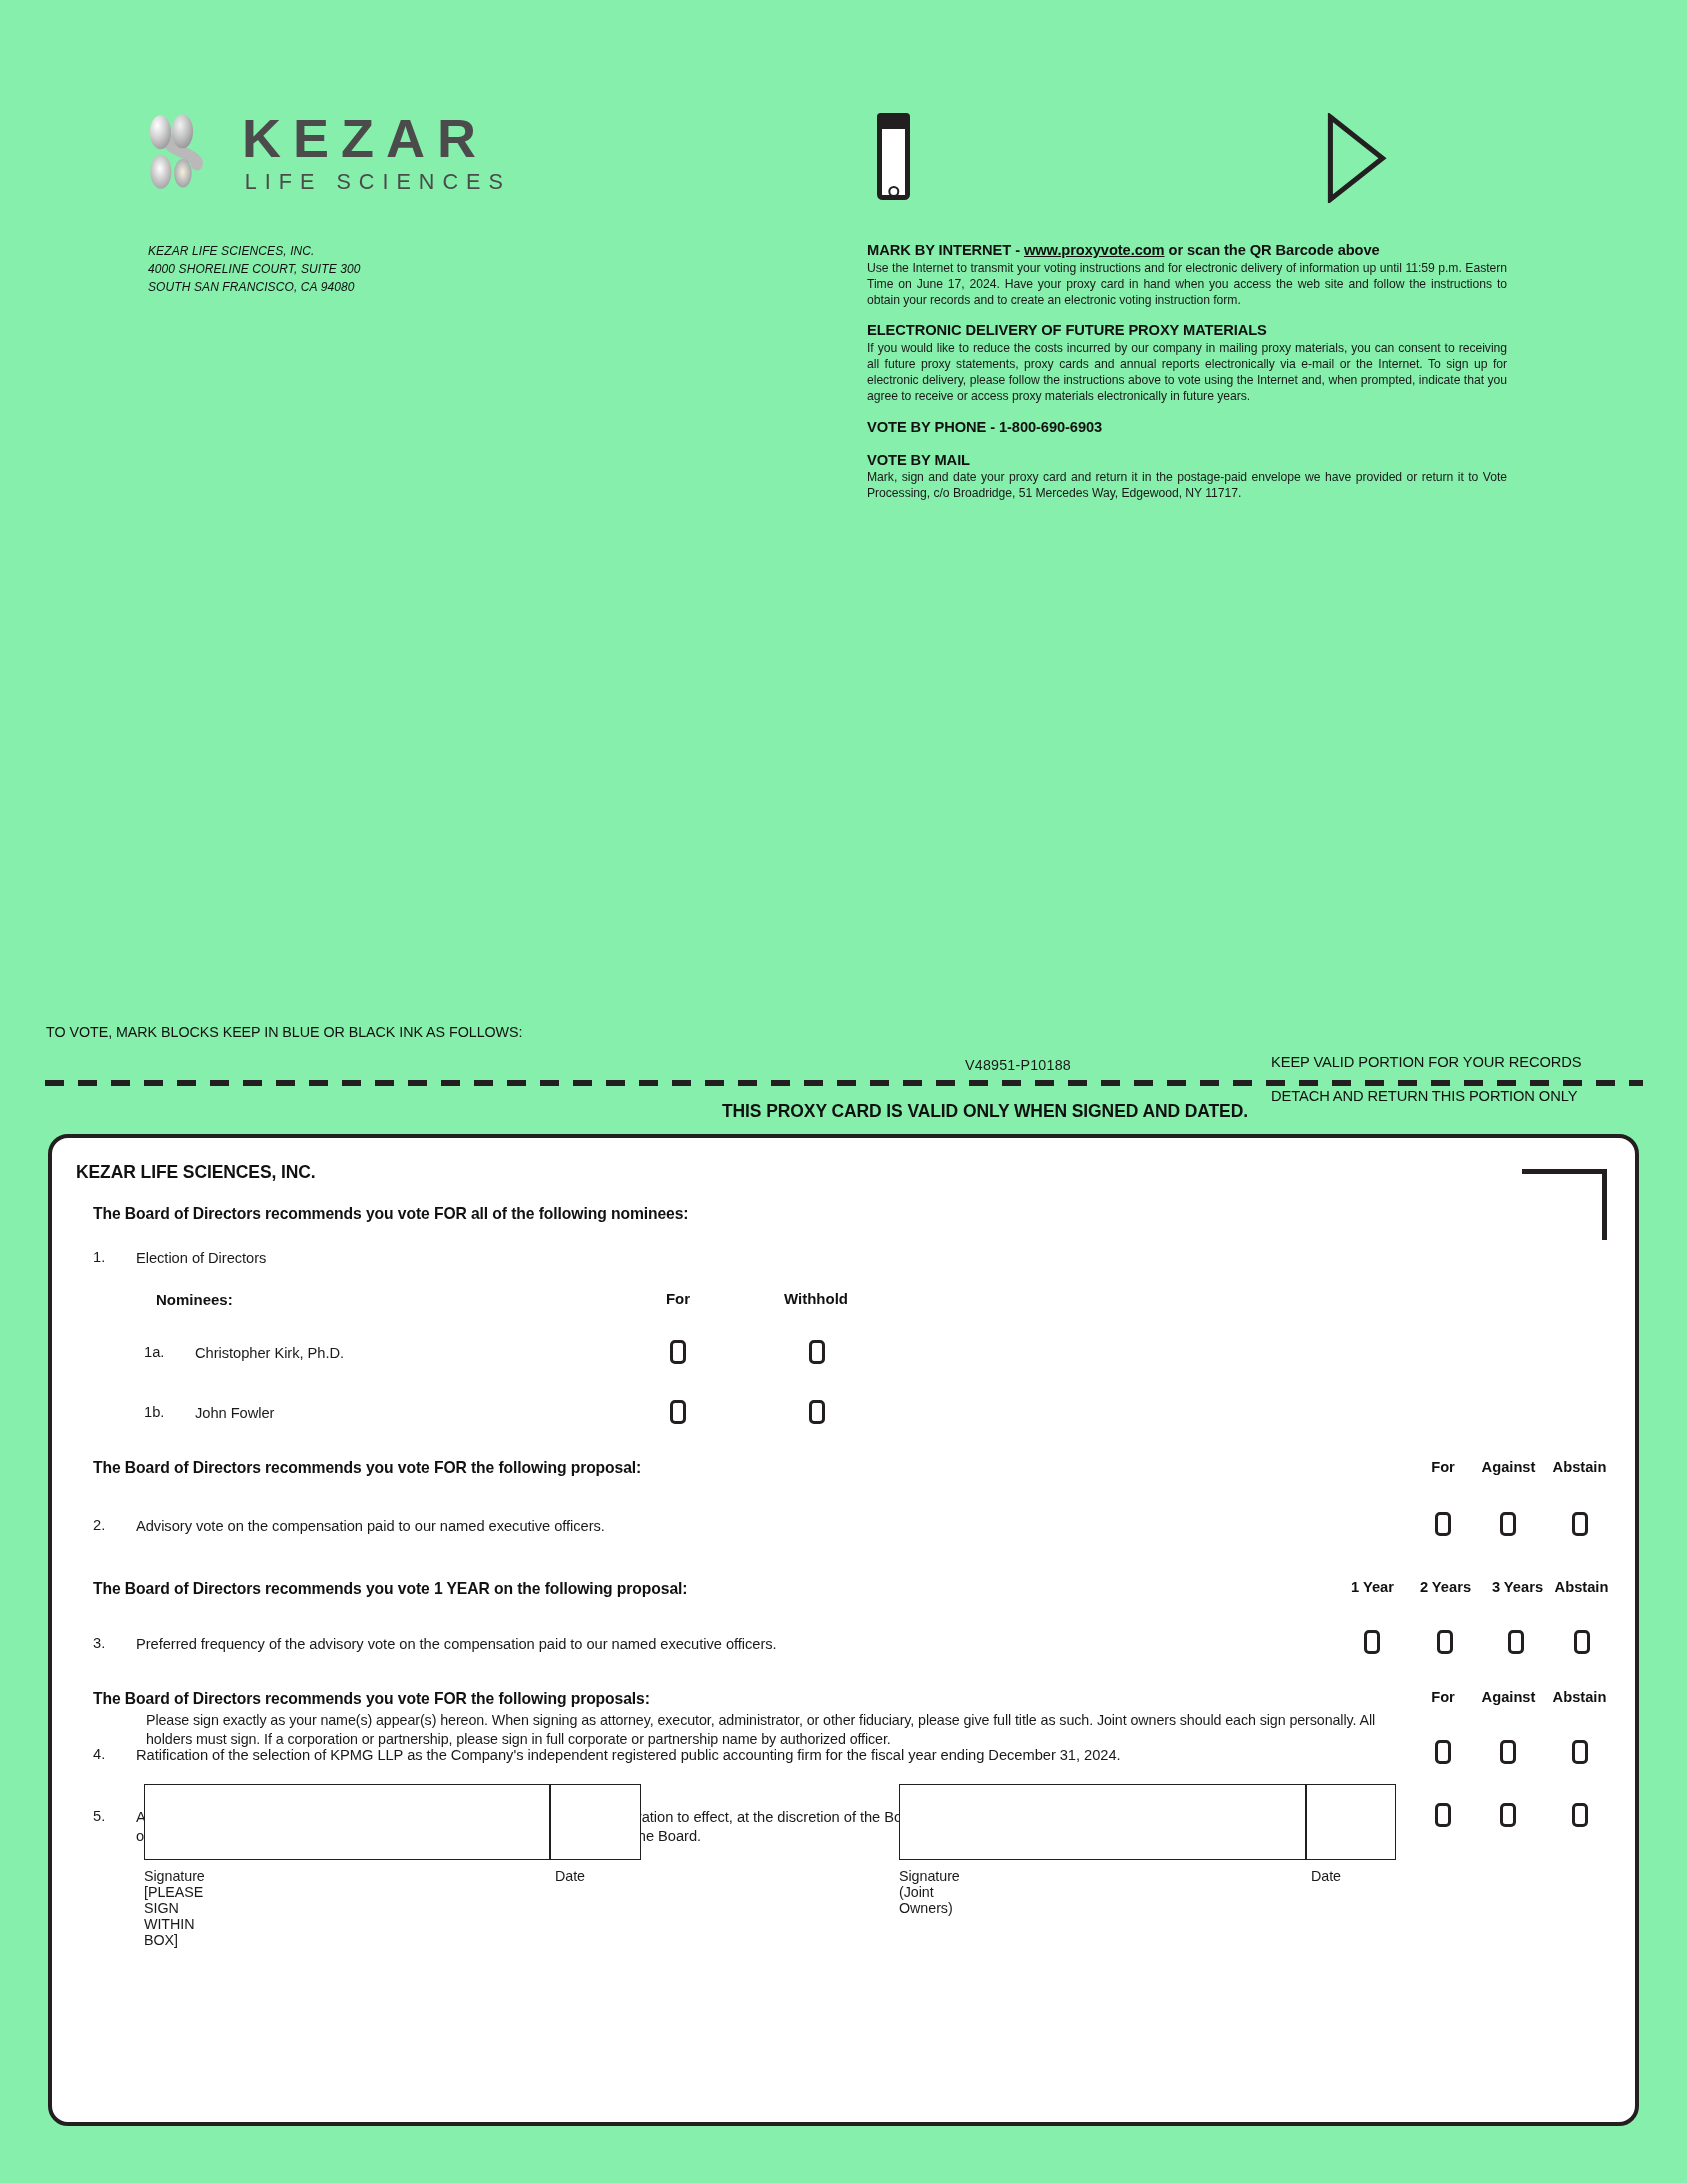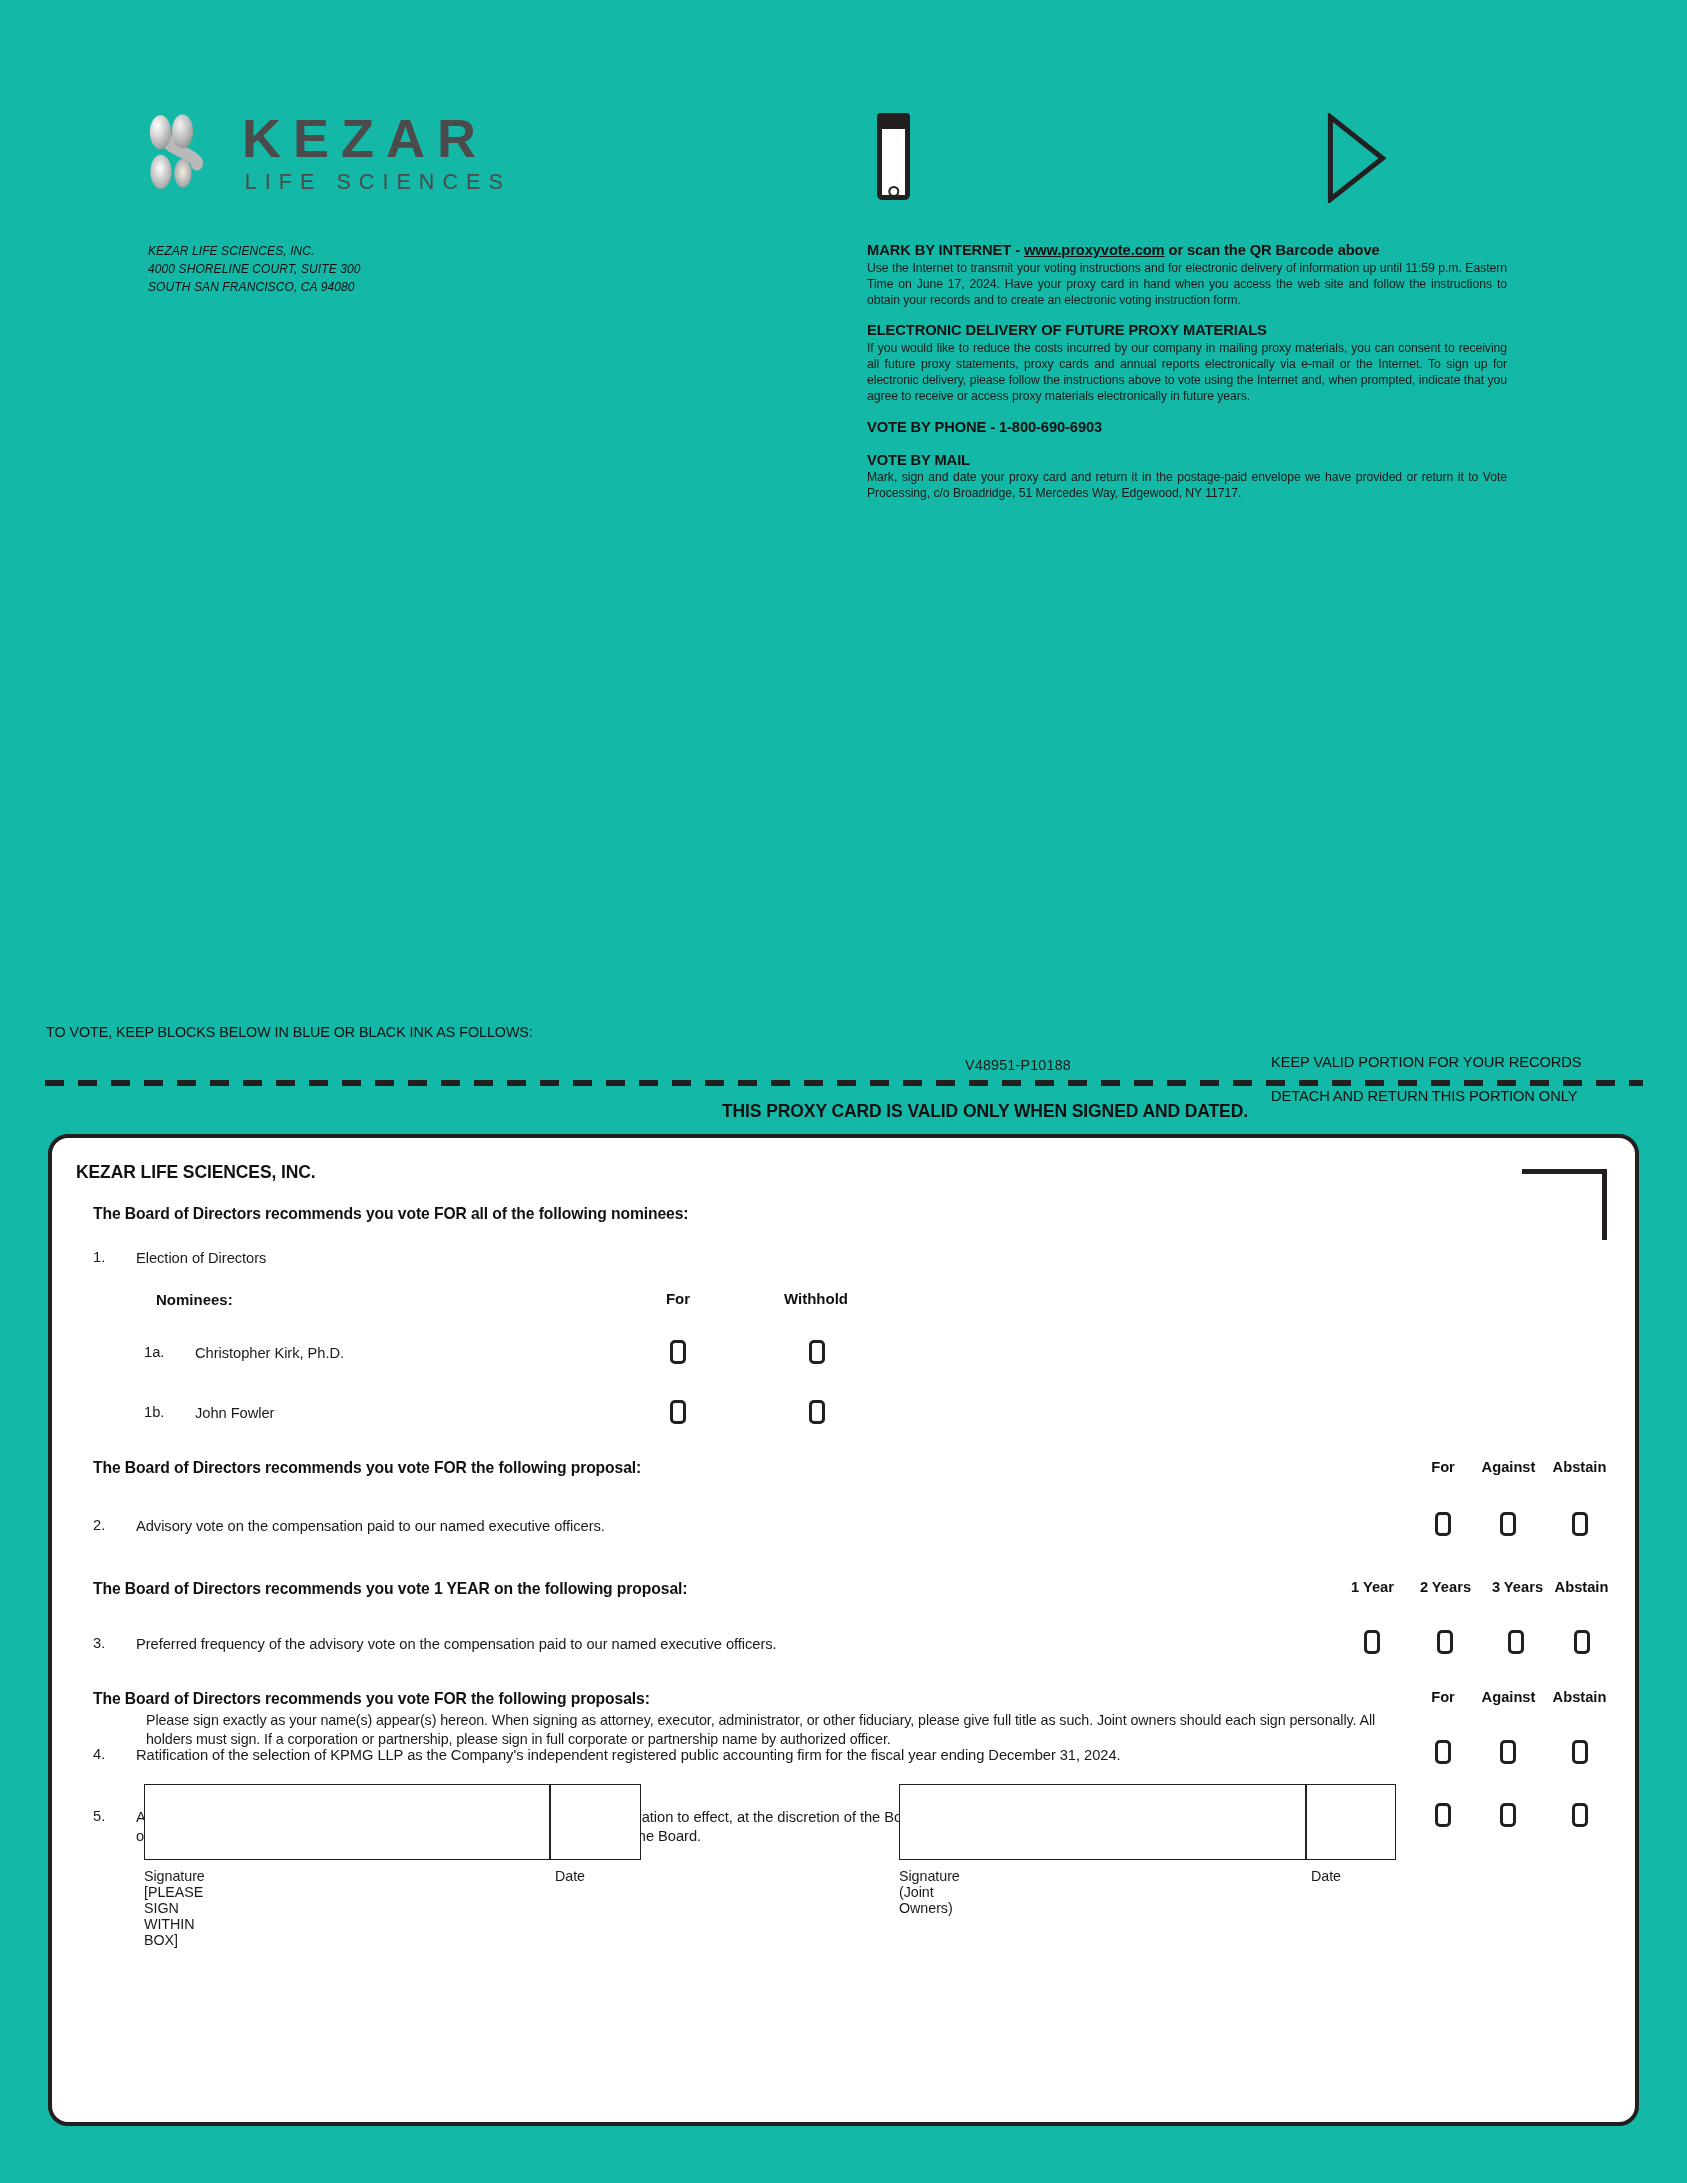--- a/index.html
+++ b/index.html
@@ -8,21 +8,21 @@
     background: #ffffff;
   }
   body {
     font-family: "Liberation Sans", sans-serif;
     color: #1a1a1a;
   }
   #page {
     position: relative;
     width: 1687px;
     height: 2183px;
-    background: #14b8a6;
+    background: #86efac;
     overflow: hidden;
   }
 
   
   #logo-block {
     position: absolute;
     left: 146px;
     top: 111px;
     width: 461px;
   }
@@ -424,21 +424,21 @@
     <div class="instr-gap"></div>
 
     <div class="instr-head">VOTE BY PHONE - 1-800-690-6903</div>
 
     <div class="instr-gap"></div>
 
     <div class="instr-head">VOTE BY MAIL</div>
     <div class="instr-body">Mark, sign and date your proxy card and return it in the postage-paid envelope we have provided or return it to Vote Processing, c/o Broadridge, 51 Mercedes Way, Edgewood, NY 11717.</div>
   </div>
 
-  <div id="tovote">TO VOTE, KEEP BLOCKS BELOW IN BLUE OR BLACK INK AS FOLLOWS:</div>
+  <div id="tovote">TO VOTE, MARK BLOCKS KEEP IN BLUE OR BLACK INK AS FOLLOWS:</div>
   <div id="control-number">V48951-P10188</div>
   <div id="keep-portion">KEEP VALID PORTION FOR YOUR RECORDS</div>
   <div id="dash-line"></div>
   <div id="detach-portion">DETACH AND RETURN THIS PORTION ONLY</div>
   <div id="valid-line">THIS PROXY CARD IS VALID ONLY WHEN SIGNED AND DATED.</div>
 
   <div id="card">
 
     <div id="corner-mark"></div>
 

